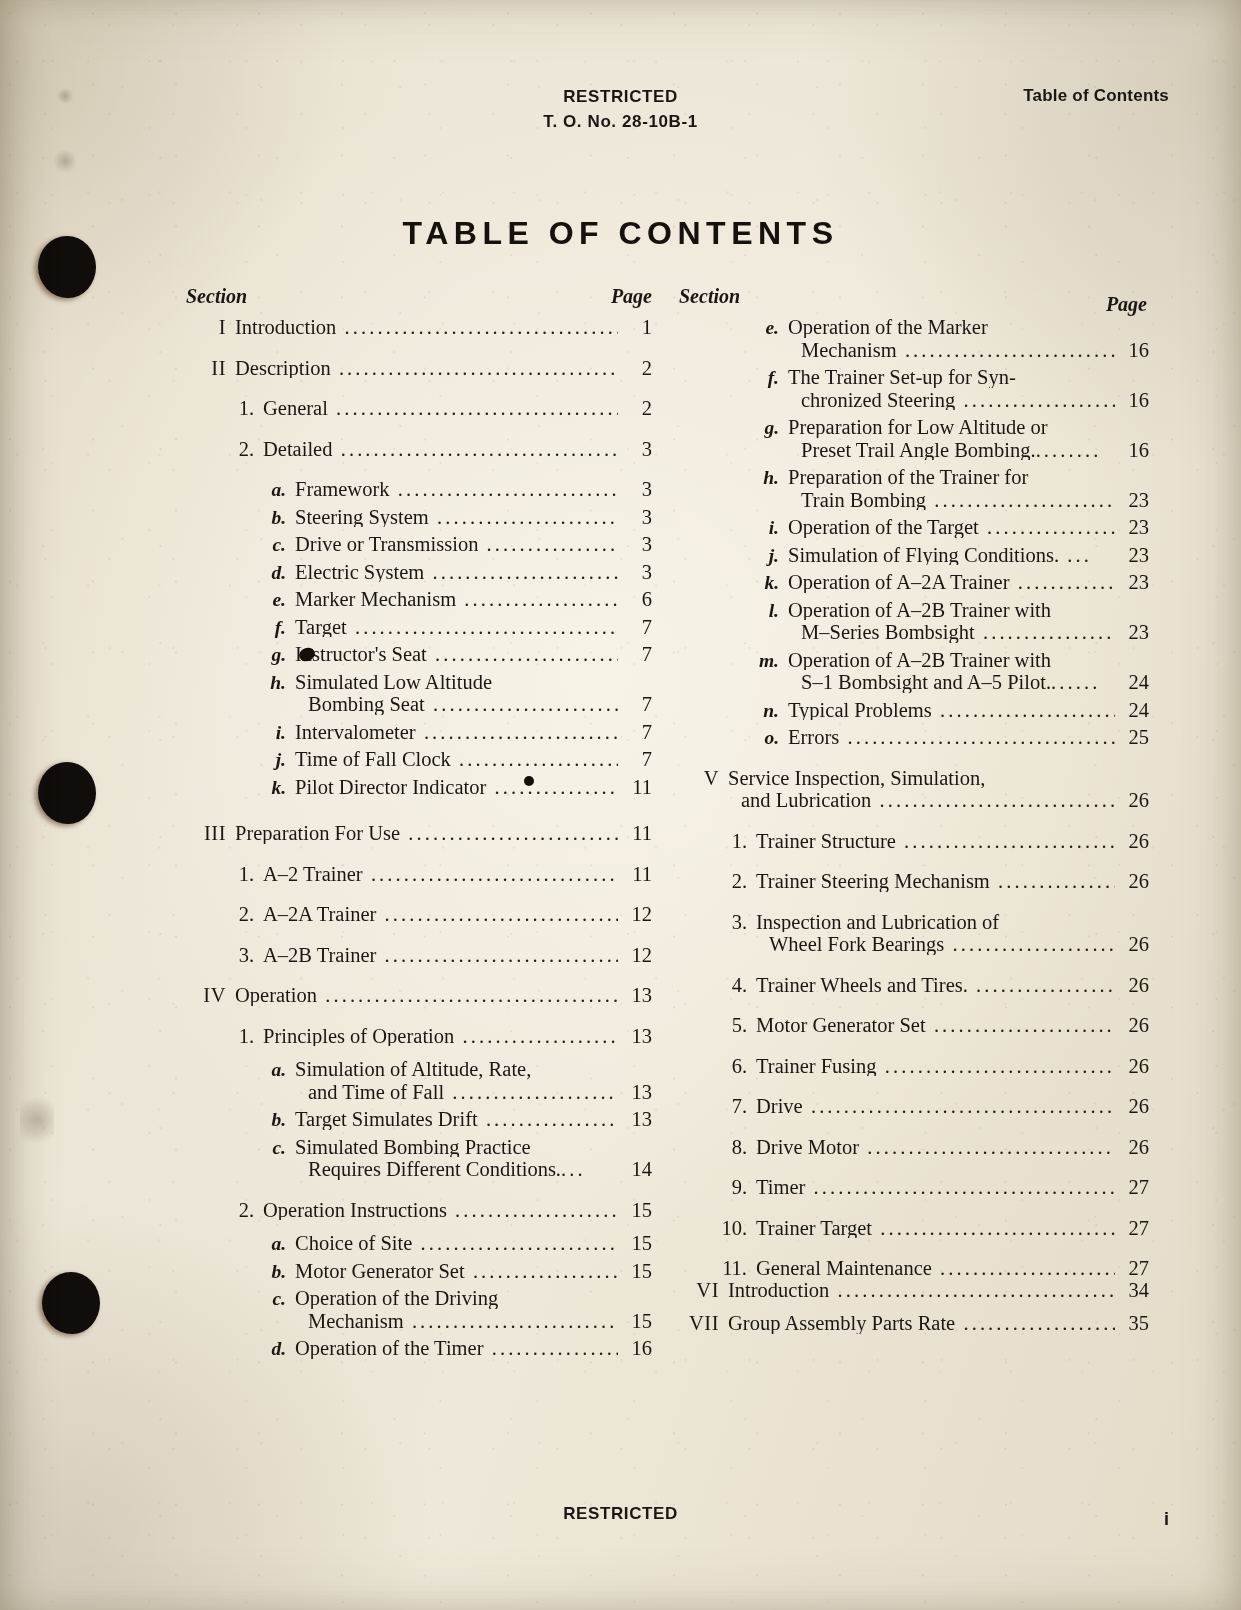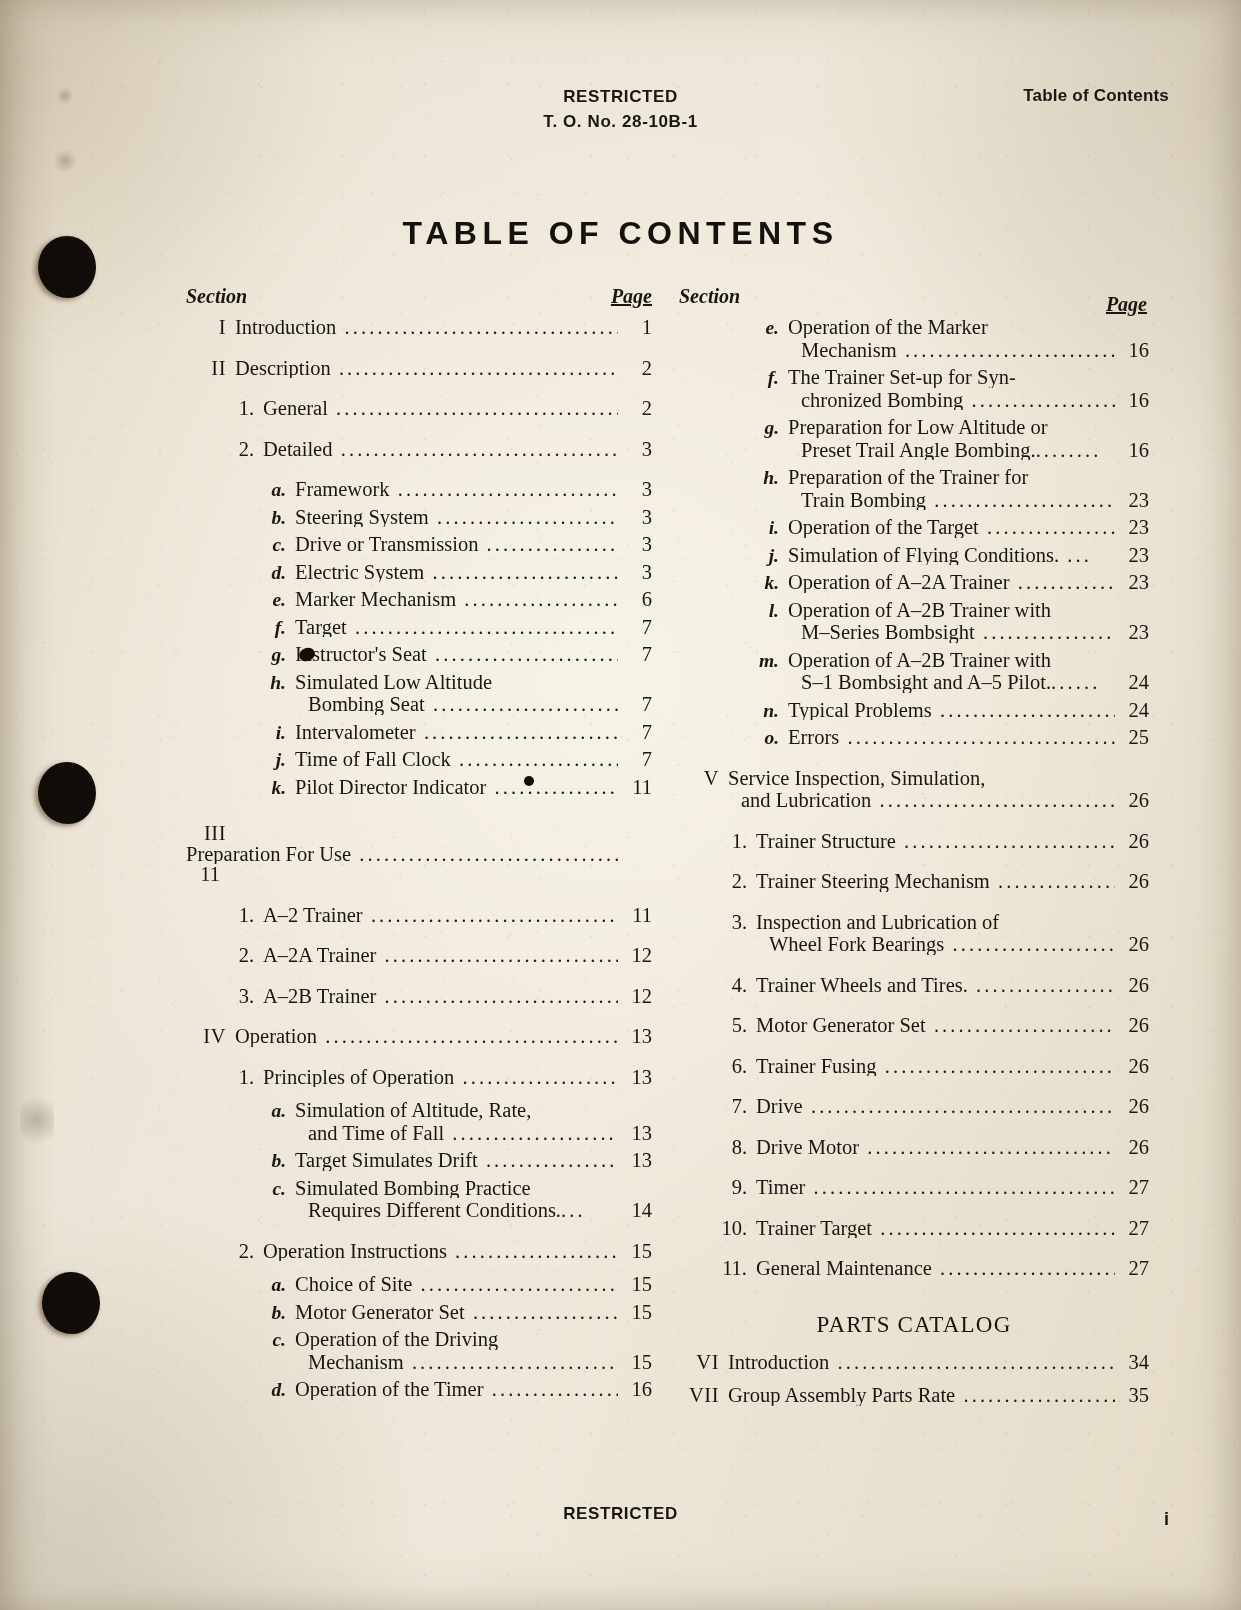--- a/index.html
+++ b/index.html
@@ -104,31 +104,31 @@
   .col-right { left: 679px; width: 470px; }
 
   .colhead {
     position: relative;
     height: 30px;
     font-style: italic;
     font-weight: bold;
     font-size: 20px;
   }
   .colhead .lbl-sec { position: absolute; left: 0; top: 0; }
-  .colhead .lbl-pg  { position: absolute; right: 0; top: 0; text-decoration: underline; }
+  .colhead .lbl-pg  { position: absolute; right: 0; top: 0; }
   .col-right .colhead .lbl-pg { right: 2px; top: 8px; }
 
   
   .entry {
     position: relative;
     display: flex;
     align-items: baseline;
     margin-top: 0;
   }
-  .gap-lg { margin-top: 26px; flex-direction: column; }
+  .gap-lg { margin-top: 26px; }
   .gap-md { margin-top: 20px; }
   .gap-sm { margin-top: 13px; }
   .gap-xs { margin-top: 7px; }
   .gap-0  { margin-top: 1px; }
 
   .num {
     flex: 0 0 auto;
     text-align: right;
     font-size: 20.5px;
     padding-right: 9px;
@@ -475,21 +475,21 @@
             <span class="pg">16</span>
           </div>
         </div>
         <div>
           <div class="entry gap-xs" style="margin-left: 74px;">
             <span class="num alpha" style="width: 26px;">f.</span>
             <span class="txt"><span class="words">The Trainer Set-up for Syn-</span></span>
             <span class="pg"></span>
           </div>
           <div class="cont" style="margin-left: 122px;">
-            <span class="txt"><span class="words">chronized Bombing</span><span class="leader"> .......................</span></span>
+            <span class="txt"><span class="words">chronized Steering</span><span class="leader"> .......................</span></span>
             <span class="pg">16</span>
           </div>
         </div>
         <div>
           <div class="entry gap-xs" style="margin-left: 74px;">
             <span class="num alpha" style="width: 26px;">g.</span>
             <span class="txt"><span class="words">Preparation for Low Altitude or</span></span>
             <span class="pg"></span>
           </div>
           <div class="cont" style="margin-left: 122px;">
@@ -651,21 +651,20 @@
           </div>
         </div>
         <div>
           <div class="entry gap-md" style="margin-left: 34px;">
             <span class="num arabic" style="width: 34px;">11.</span>
             <span class="txt"><span class="words">General Maintenance</span><span class="leader"> ............................</span></span>
             <span class="pg">27</span>
           </div>
         </div>
       </div>
-    <div class="subhead">PARTS CATALOG</div>
     <div id="parts-body">
         <div>
           <div class="entry gap-0" style="margin-left: 0px; font-family: Liberation Serif, serif;">
             <span class="num roman" style="width: 40px;">VI</span>
             <span class="txt"><span class="words">Introduction</span><span class="leader"> ...........................................</span></span>
             <span class="pg">34</span>
           </div>
         </div>
         <div>
           <div class="entry gap-sm" style="margin-left: 0px;">

